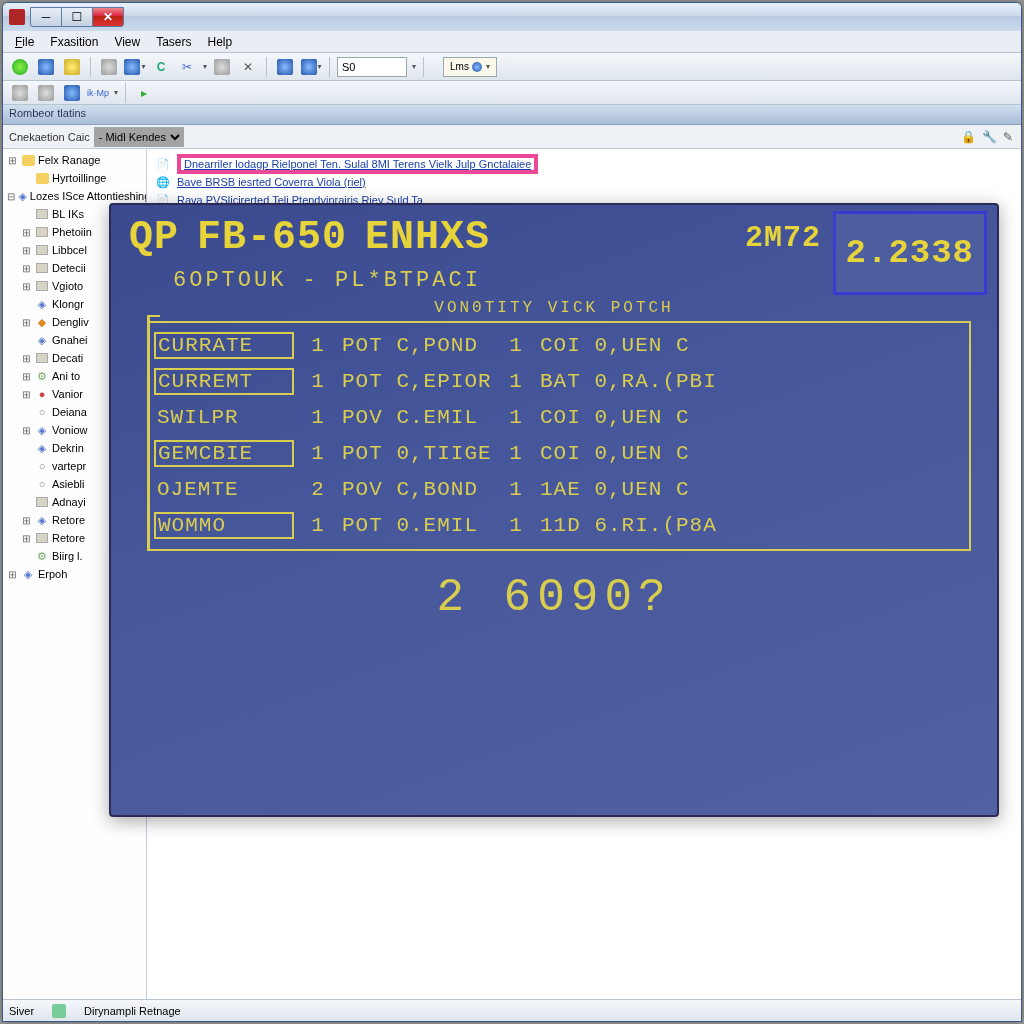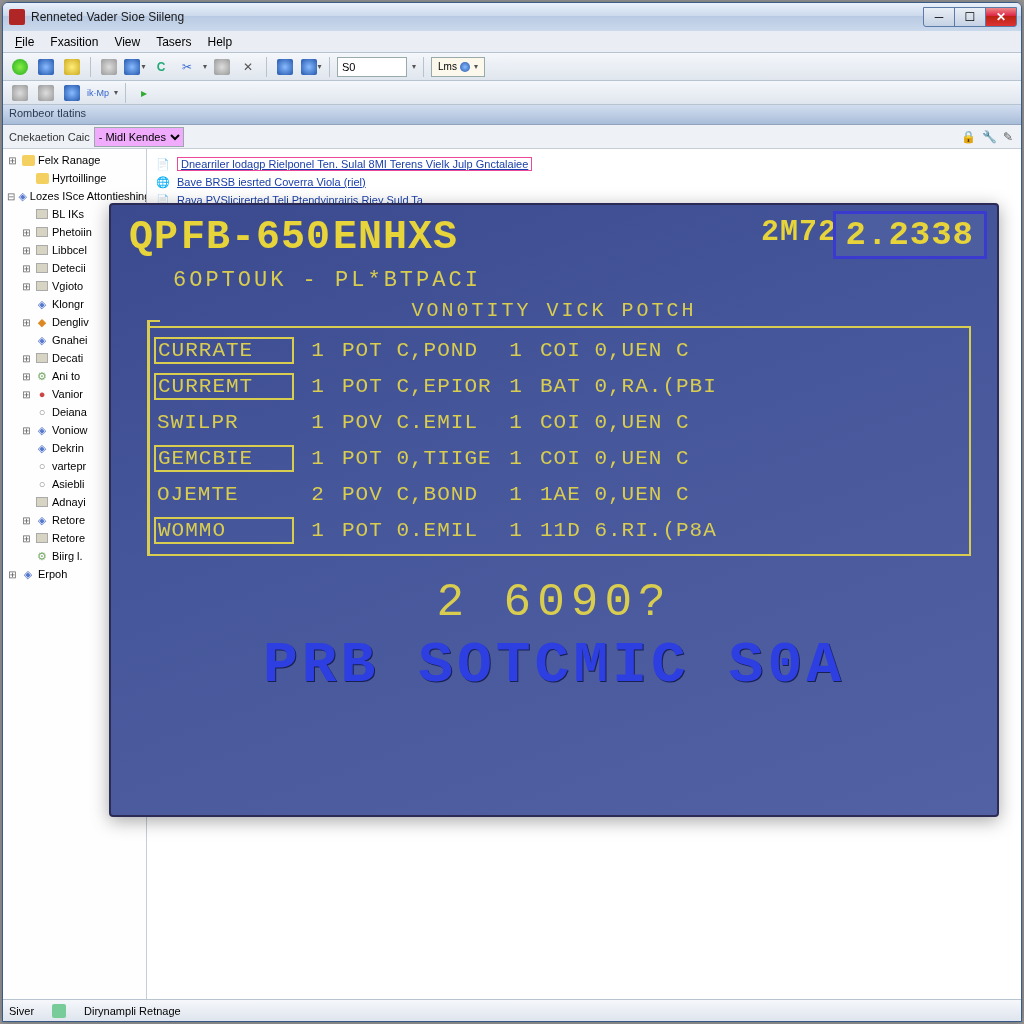--- a/index.html
+++ b/index.html
@@ -92,21 +92,21 @@
   border:1px solid #9aa;
   background:#fff;
   padding:0 4px;
   font-size:11px;
 }
 .tb-pill {
   height:20px; padding:0 6px;
   border:1px solid #9aa;
   background:#fdf8ec;
   font-size:10px;
-  display:flex; align-items:center; gap:3px;
+  display:flex; align-items:center; gap:3px;margin-left:12px;
 }
 
 .panel-hdr {
   height: 20px;
   background: linear-gradient(180deg,#d2def0,#a9bdd8);
   border-bottom:1px solid #8fa3bd;
   font-size:11px;
   padding: 2px 6px;
   color:#2a3a52;
 }
@@ -118,21 +118,21 @@
   display:flex;
   align-items:center;
   padding: 0 6px;
   gap:4px;
   position:relative;
 }
 .filter-row .lbl { font-size:11px; color:#333; }
 .filter-row select {
   height:20px; font-size:11px;
   border:1px solid #9aa;
-  background:#f0abfc;
+  background:#a3a3a3;
 }
 .filter-row .right-icons {
   position:absolute; right:8px;
   display:flex; gap:6px;
 }
 
 .main {
   flex:1;
   display:flex;
   background:#fff;
@@ -170,52 +170,52 @@
   flex:1;
   position:relative;
   background:#fff;
 }
 .doc-links {
   padding:6px 8px 2px 8px;
   font-size:11px;
 }
 .doc-links .row { display:flex; align-items:center; gap:6px; height:18px; }
 .doc-links .lk { color:#1a3fa8; text-decoration:underline; }
-.doc-links .boxed { border:1px solid #ec4899; padding:0 3px; }
+.doc-links .boxed { border:4px solid #ec4899; padding:0 3px; }
 .doc-links .ic { width:16px; height:16px; display:flex; align-items:center; justify-content:center; }
 
 .terminal {
   position:absolute;
   left: -38px;
   top: 54px;
   width: 890px;
   height: 614px;
   background: linear-gradient(160deg,#3b4a8e 0%, #46569a 40%, #5161a3 100%);
   border: 2px solid #2b2b55;
   border-radius: 4px;
   box-shadow: 0 4px 18px rgba(0,0,0,0.35);
   font-family: "Courier New", monospace;
   color:#e0d040;
   padding: 10px 18px;
   letter-spacing: 1px;
 }
-.term-hdr { display:flex; align-items:flex-start; gap:2px; }
+.term-hdr { display:flex; align-items:center; gap:18px; }
 .term-hdr .h1 { font-size: 40px; font-weight:bold; color:#e6d43a; }
 .term-hdr .h2 { font-size: 40px; font-weight:bold; color:#e6d43a; }
 .term-hdr .sp { flex:1; }
 .term-hdr .h3 { font-size: 30px; font-weight:bold; color:#e6d43a; }
 .term-badge {
   position:absolute; right:10px; top:6px;
   border: 3px solid #3a3ad0;
   background:#4d5ea0;
-  padding: 2px 10px;
+  padding: 20px 10px;
   font-size:34px; font-weight:bold; color:#e6d43a;
 }
 .term-sub { margin: 8px 0 6px 44px; font-size:22px; color:#d9cd50; letter-spacing:3px; }
-.term-table-title { text-align:center; font-size:20px; color:#d9cd50; margin:6px 0 4px 0; letter-spacing:3px; }
+.term-table-title { text-align:center; font-size:16px; color:#d9cd50; margin:6px 0 4px 0; letter-spacing:3px; }
 .term-table-wrap {
   border:2px solid #d9cd50;
   border-left-width:3px;
   margin: 0 8px 0 18px;
   padding: 4px 8px 6px 4px;
   position:relative;
 }
 .term-table-wrap::before {
   content:""; position:absolute; left:-3px; top:-8px; width:10px; height:10px;
   border-top:2px solid #d9cd50; border-left:3px solid #d9cd50;
@@ -269,21 +269,20 @@
 .wrench-icon::before { content:"🔧"; font-size:12px; }
 .pencil-icon::before { content:"✎"; font-size:12px; color:#555;}
 </style>
 </head>
 <body>
 
 <div class="window">
 
   <div class="titlebar">
     <div class="app-icon"></div>
-    <div class="title">Renneted Vader Sioe Siileng</div>
     <div class="win-btns">
       <div class="win-btn win-min">─</div>
       <div class="win-btn win-max">☐</div>
       <div class="win-btn win-close">✕</div>
     </div>
   </div>
 
   <div class="menubar">
     <div class="menu-item"><u>F</u><span>ile</span></div>
     <div class="menu-item">Fxasition</div>
@@ -579,21 +578,20 @@
               <span class="lab">WOMMO</span>
     <span class="n">1</span>
     <span>POT 0.EMIL</span>
     <span class="n">1</span>
     <span>11D 6.RI.(P8A</span>
             </div>
           </div>
         <div class="term-big-row">
           <span class="num">2 6090?</span>
         </div>
-        <div class="term-logo">PRB SOTCMIC S0A</div>
       </div>
 
     </div>
   </div>
 
   <div class="statusbar">
     <span>Siver</span>
     <span class="sic"></span>
     <span>Dirynampli Retnage</span>
   </div>

